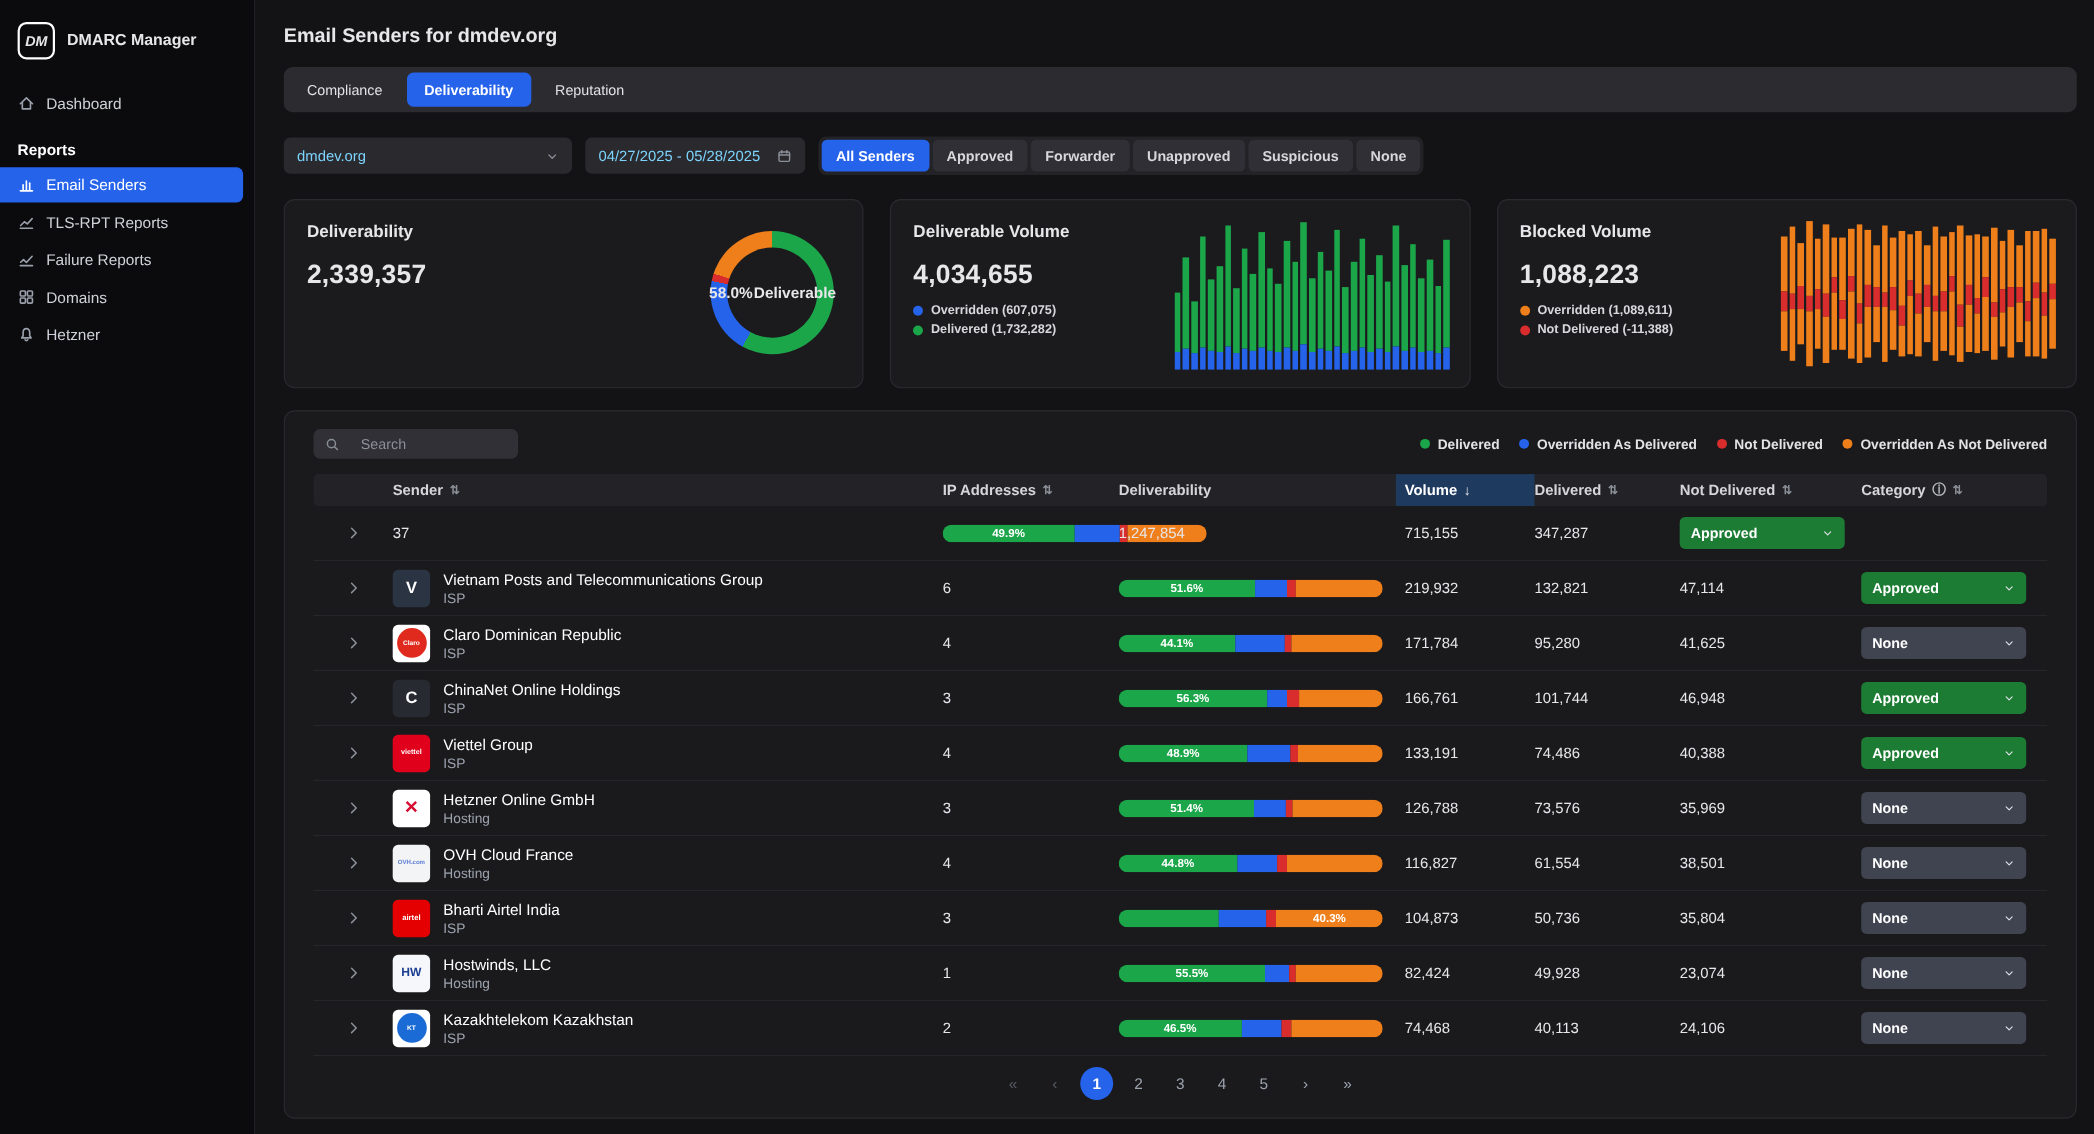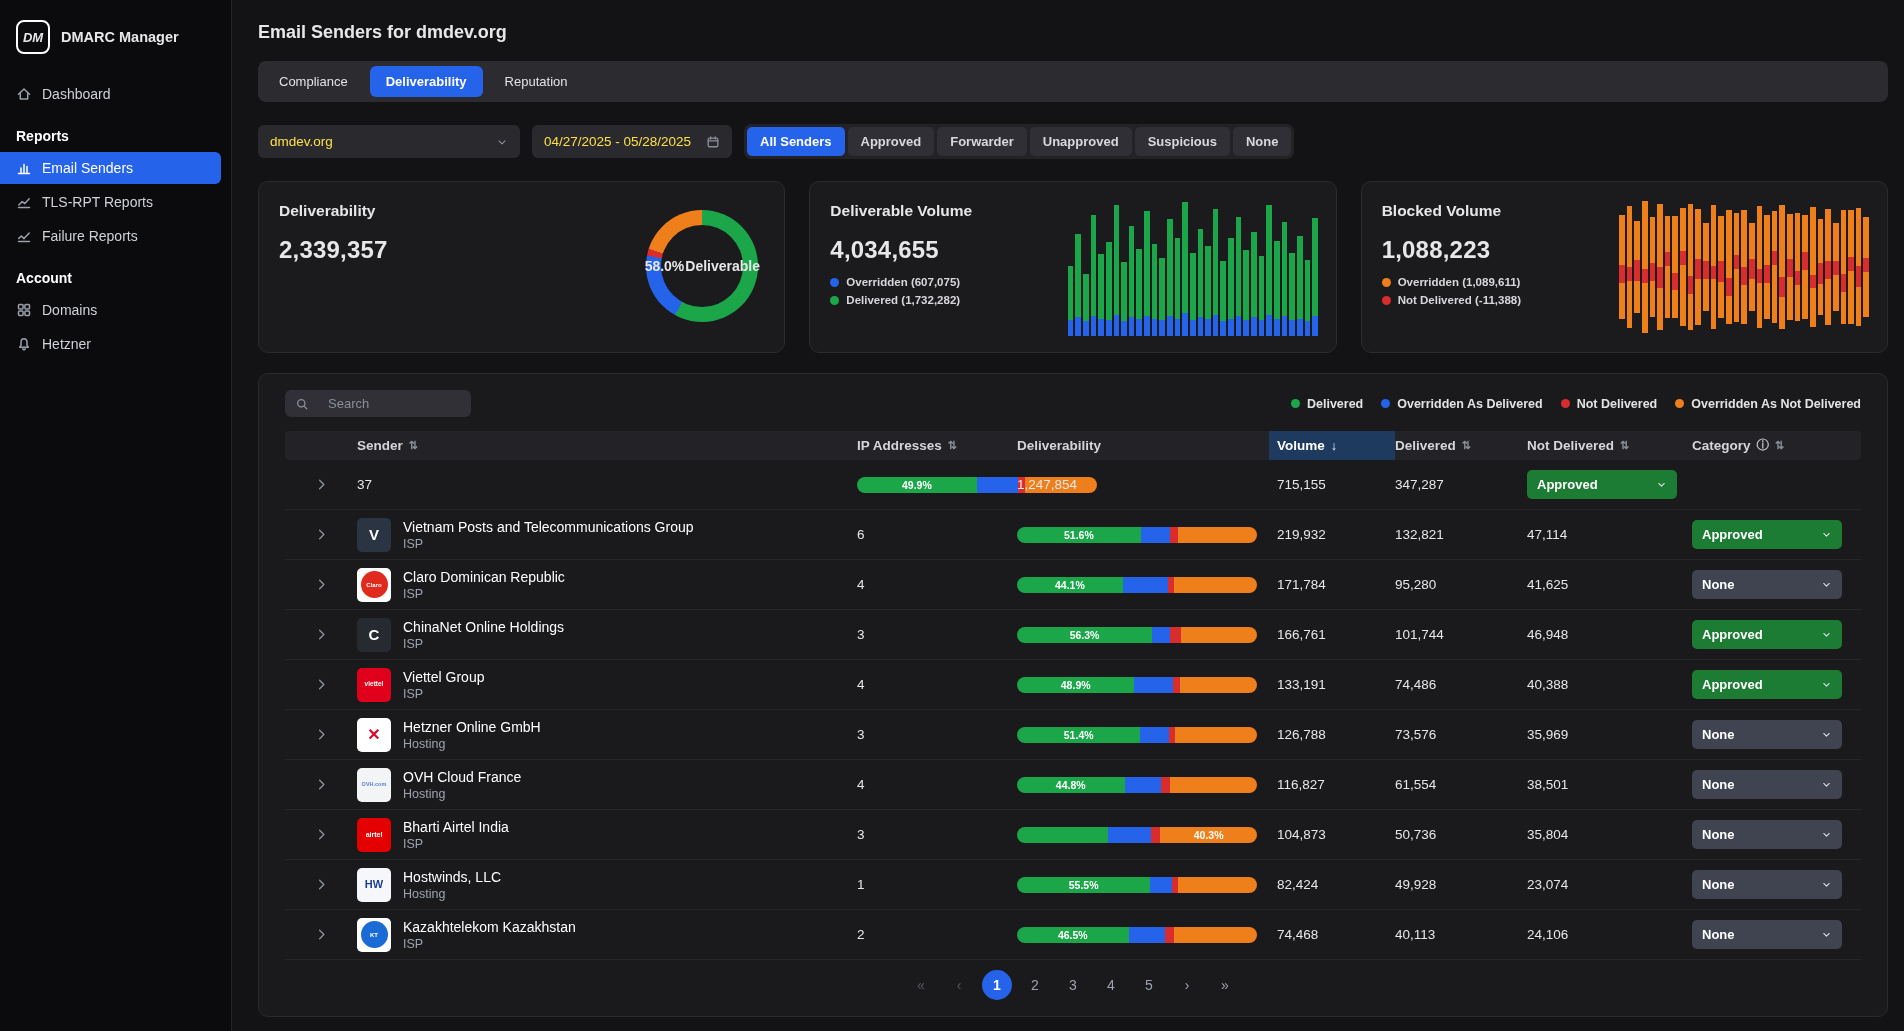--- a/index.html
+++ b/index.html
@@ -16,21 +16,21 @@
 .nav-item.active{background:#2563eb;color:#fff}
 .nav-item.active .ico{color:#fff}
 .nav-section{padding:16px 16px 6px;font-size:14px;font-weight:bold;color:#fff}
 
 .main{flex:1;display:flex;flex-direction:column;padding:18px 16px 14px 26px;min-width:0}
 .page-title{font-size:18px;font-weight:bold;margin:4px 0 18px}
 .tabstrip{display:flex;gap:6px;background:#2b2b30;border-radius:8px;padding:5px;margin-bottom:22px}
 .tab{padding:8px 16px;border-radius:6px;font-size:13px;color:#e3e3e6;cursor:pointer}
 .tab.active{background:#2563eb;color:#fff;font-weight:bold}
 .filters{display:flex;gap:12px;margin-bottom:22px;align-items:center}
-.select{height:33px;background:#29292e;border-radius:6px;display:flex;align-items:center;justify-content:space-between;padding:0 12px;font-size:13.5px;color:#fde047;cursor:pointer}
+.select{height:33px;background:#29292e;border-radius:6px;display:flex;align-items:center;justify-content:space-between;padding:0 12px;font-size:13.5px;color:#7dd3fc;cursor:pointer}
 .select.domain{width:262px}
 .select.date{width:200px}
 .select .ico{color:#8b8f98;display:flex}
 .filter-group{display:flex;gap:3px;background:#232327;padding:3px;border-radius:7px}
 .fbtn{padding:7px 13px;border-radius:5px;font-size:13px;font-weight:bold;color:#d8d8dc;background:#2f2f35;cursor:pointer;white-space:nowrap}
 .fbtn.active{background:#2563eb;color:#fff}
 
 .cards{display:flex;gap:24px;margin-bottom:20px}
 .card{flex:1;height:172px;background:#1b1b1e;border:1px solid #2b2b2f;border-radius:10px;padding:20px;position:relative}
 .card-title{font-size:15.5px;font-weight:bold;margin-bottom:16px}
@@ -130,21 +130,20 @@
         </div>
         <div class="nav-item">
           <span class="ico">
             <svg width="16" height="16" viewBox="0 0 16 16" fill="none" stroke="currentColor" stroke-width="1.5" stroke-linecap="round" stroke-linejoin="round">
               <path d="M2.5 13.5 H13.5"></path>
               <path d="M2.8 10.4 5.4 8 8 10.6 13.2 5"></path>
             </svg>
           </span>
           <span>Failure Reports</span>
         </div>
-        <div class="nav-section">Account</div>
         <div class="nav-item">
           <span class="ico">
             <svg width="16" height="16" viewBox="0 0 16 16" fill="none" stroke="currentColor" stroke-width="1.5" stroke-linecap="round" stroke-linejoin="round">
               <rect x="2.5" y="2.5" width="4.6" height="4.6" rx="1"></rect>
               <rect x="8.9" y="2.5" width="4.6" height="4.6" rx="1"></rect>
               <rect x="2.5" y="8.9" width="4.6" height="4.6" rx="1"></rect>
               <rect x="8.9" y="8.9" width="4.6" height="4.6" rx="1"></rect>
             </svg>
           </span>
           <span>Domains</span>

